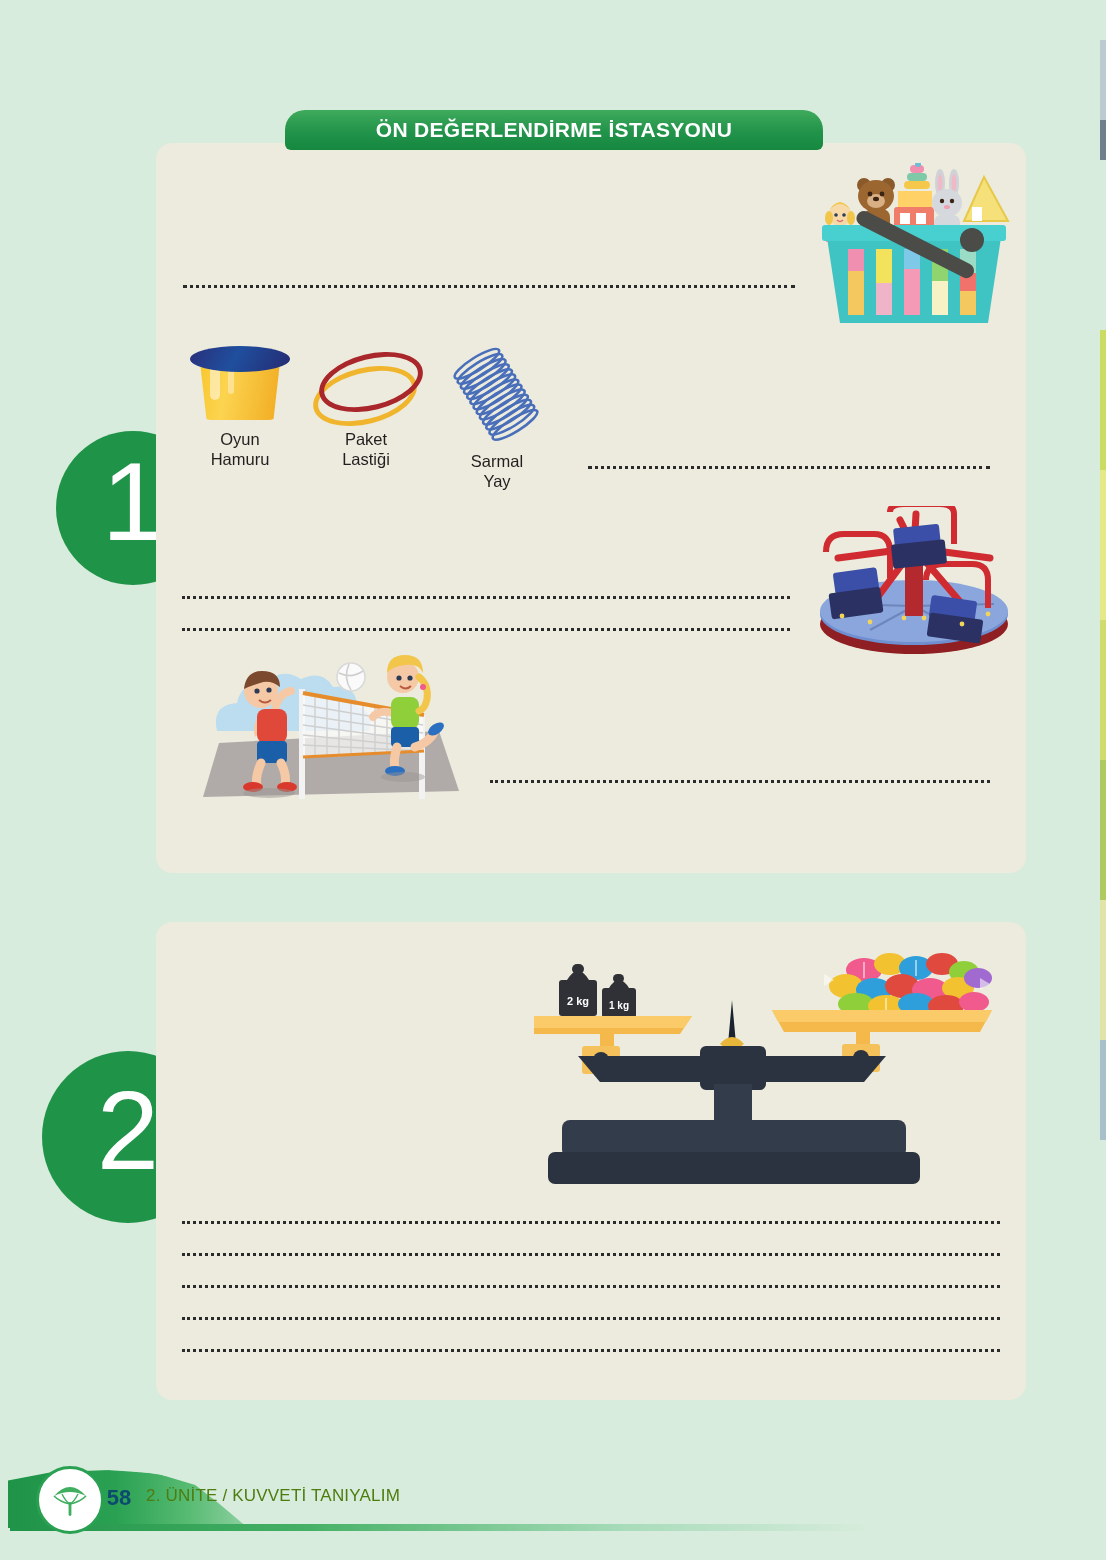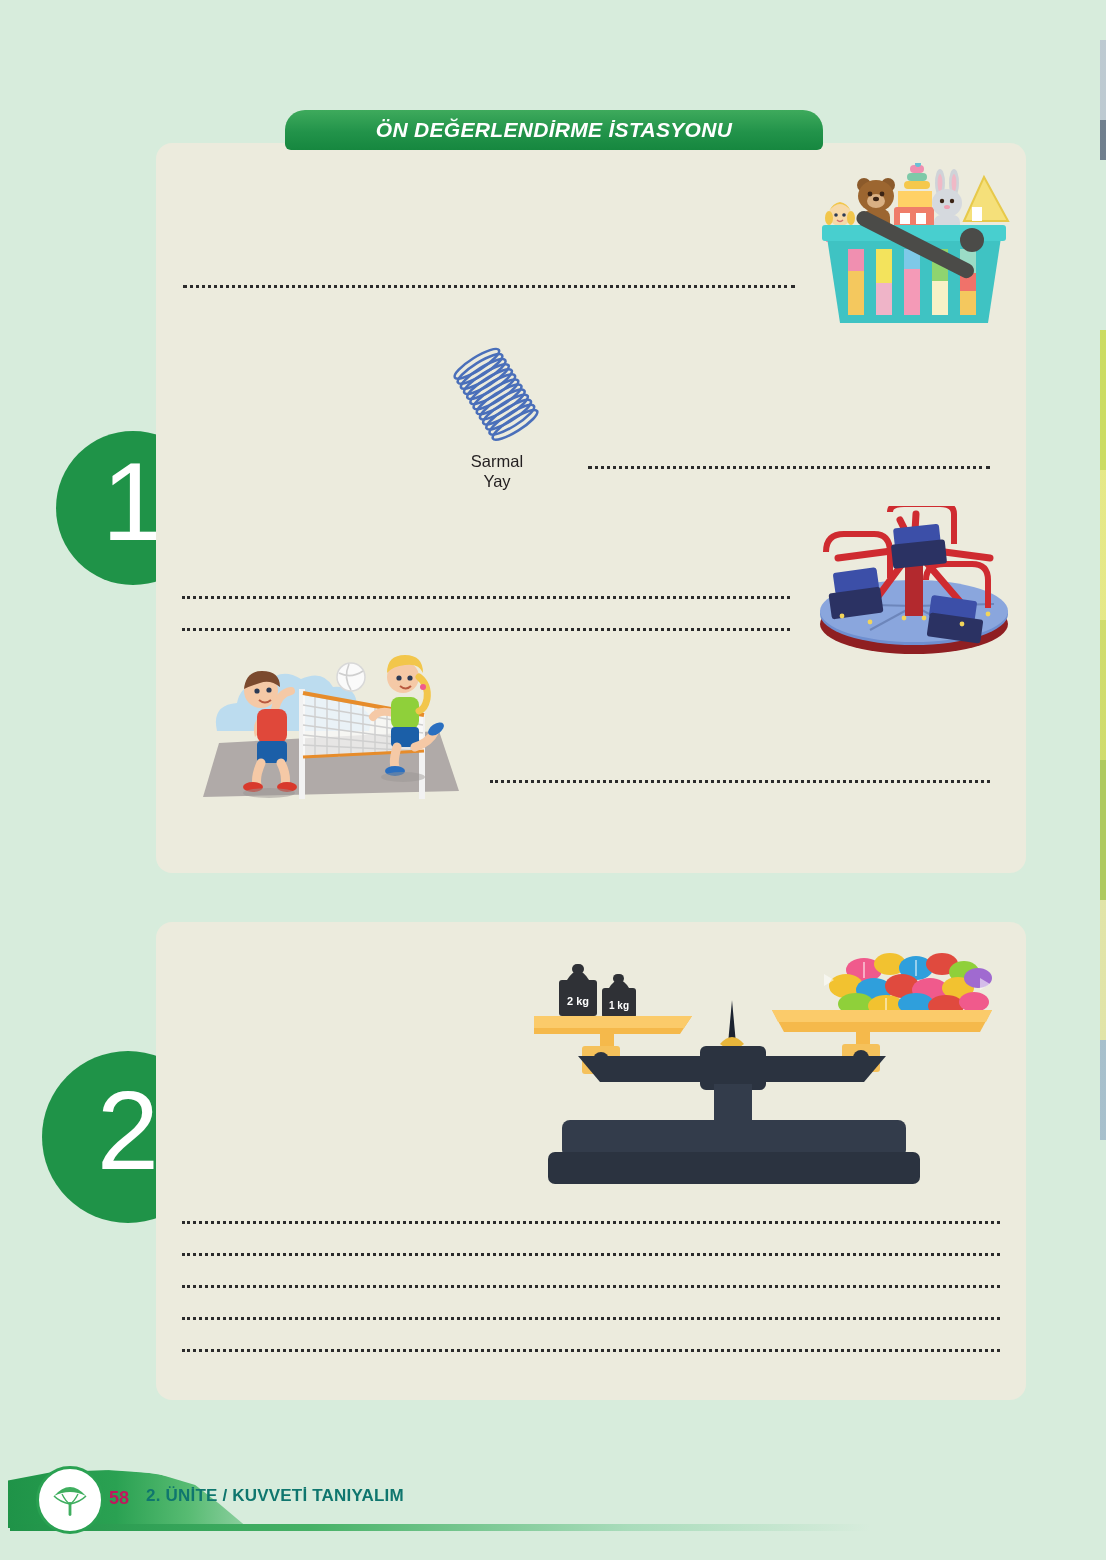--- a/index.html
+++ b/index.html
@@ -47,21 +47,20 @@
     display: flex;
     align-items: center;
     justify-content: center;
     z-index: 5;
   }
   .station-banner .ttl {
     color: #ffffff;
     font-size: 21px;
     font-weight: bold;
     letter-spacing: .3px;
-    font-style: italic;
   }
 
   
   .num-bubble {
     position: absolute;
     border-radius: 50%;
     background: #1f9348;
     display: flex;
     align-items: center;
     justify-content: center;
@@ -224,29 +223,28 @@
     border-radius: 50%;
     background: #ffffff;
     border: 3px solid #2aa152;
     z-index: 9;
     display: flex; align-items: center; justify-content: center;
   }
   .page-badge {
     position: absolute; left: 97px; top: 1483px;
     width: 44px; height: 30px;
     display: flex; align-items: center; justify-content: center;
-    color: #be185d; font-size: 18px; font-weight: bold;
+    color: #0c4a6e; font-size: 22px; font-weight: bold;
     z-index: 10;
   }
   .footer-label {
     position: absolute; left: 146px; top: 1486px;
-    font-size: 17px; color: #0f766e;
+    font-size: 17px; color: #4d7c0f;
     letter-spacing: .2px;
     z-index: 10;
-    font-weight: bold;
   }
 </style>
 </head>
 <body>
 
 <div class="edge-strip"></div>
 
 <div class="station-banner">
   <span class="ttl">ÖN DEĞERLENDİRME İSTASYONU</span>
 </div>
@@ -264,21 +262,43 @@
 
 <div class="q-text qc">c. Dönme dolaba kuvvet uyguladığımızda karşılaşabileceğimiz durumları yazalım.</div>
 <div class="dots d-c1"></div>
 <div class="dots d-c2"></div>
 
 <div class="q-text qcc">ç. Bize doğru gelen voleybol topunun yönünü kuvvet uygulayarak değiştirebilir miyiz?</div>
 <div class="dots d-cc"></div>
 
 <div class="objects-row">
 
-
+  <div class="obj obj-dough">
+    <div class="dough-art">
+      <div class="dough-body"></div>
+      <div class="dough-shine"></div>
+      <div class="dough-shine2"></div>
+      <div class="dough-lid"></div>
+    </div>
+    <div class="caption">
+      <div>Oyun</div>
+      <div>Hamuru</div>
+    </div>
+  </div>
+
+  <div class="obj obj-band">
+    <div class="band-art">
+      <div class="band yellow"></div>
+      <div class="band red"></div>
+    </div>
+    <div class="caption">
+      <div>Paket</div>
+      <div>Lastiği</div>
+    </div>
+  </div>
 
   <div class="obj obj-spring">
     <div class="spring-art">
       <svg width="110" height="100" viewBox="0 0 110 100">
         <g transform="rotate(-32 55 50)" fill="none" stroke="#4a6fba" stroke-width="2.6">
           <ellipse cx="55" cy="12" rx="26" ry="6.5"></ellipse>
           <ellipse cx="55" cy="18" rx="26" ry="6.5"></ellipse>
           <ellipse cx="55" cy="24" rx="26" ry="6.5"></ellipse>
           <ellipse cx="55" cy="30" rx="26" ry="6.5"></ellipse>
           <ellipse cx="55" cy="36" rx="26" ry="6.5"></ellipse>

